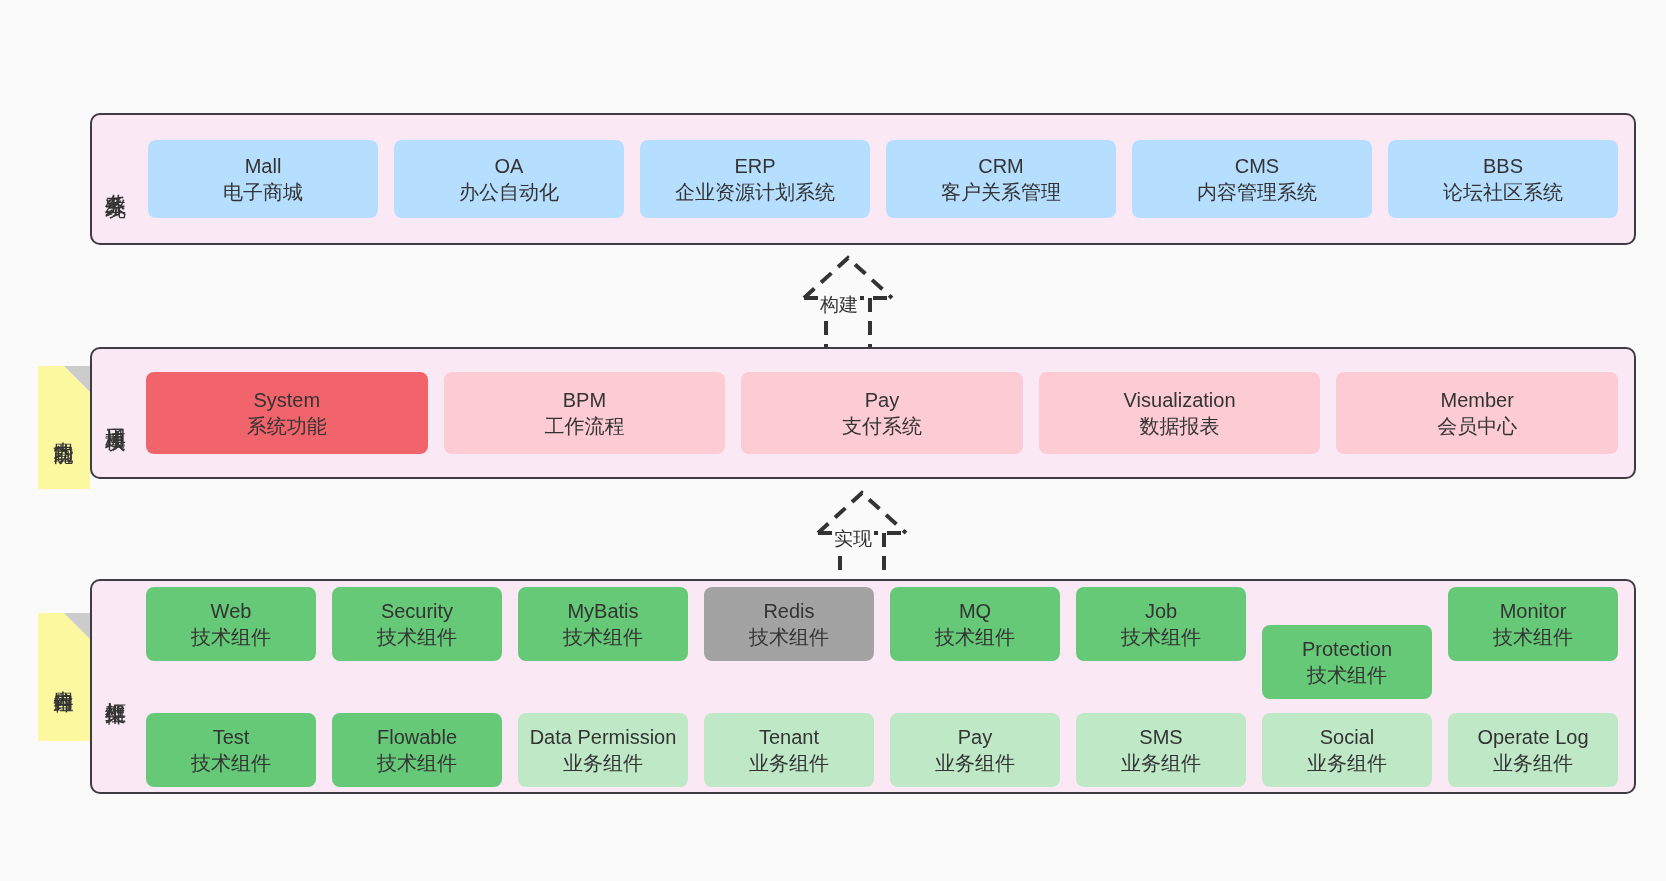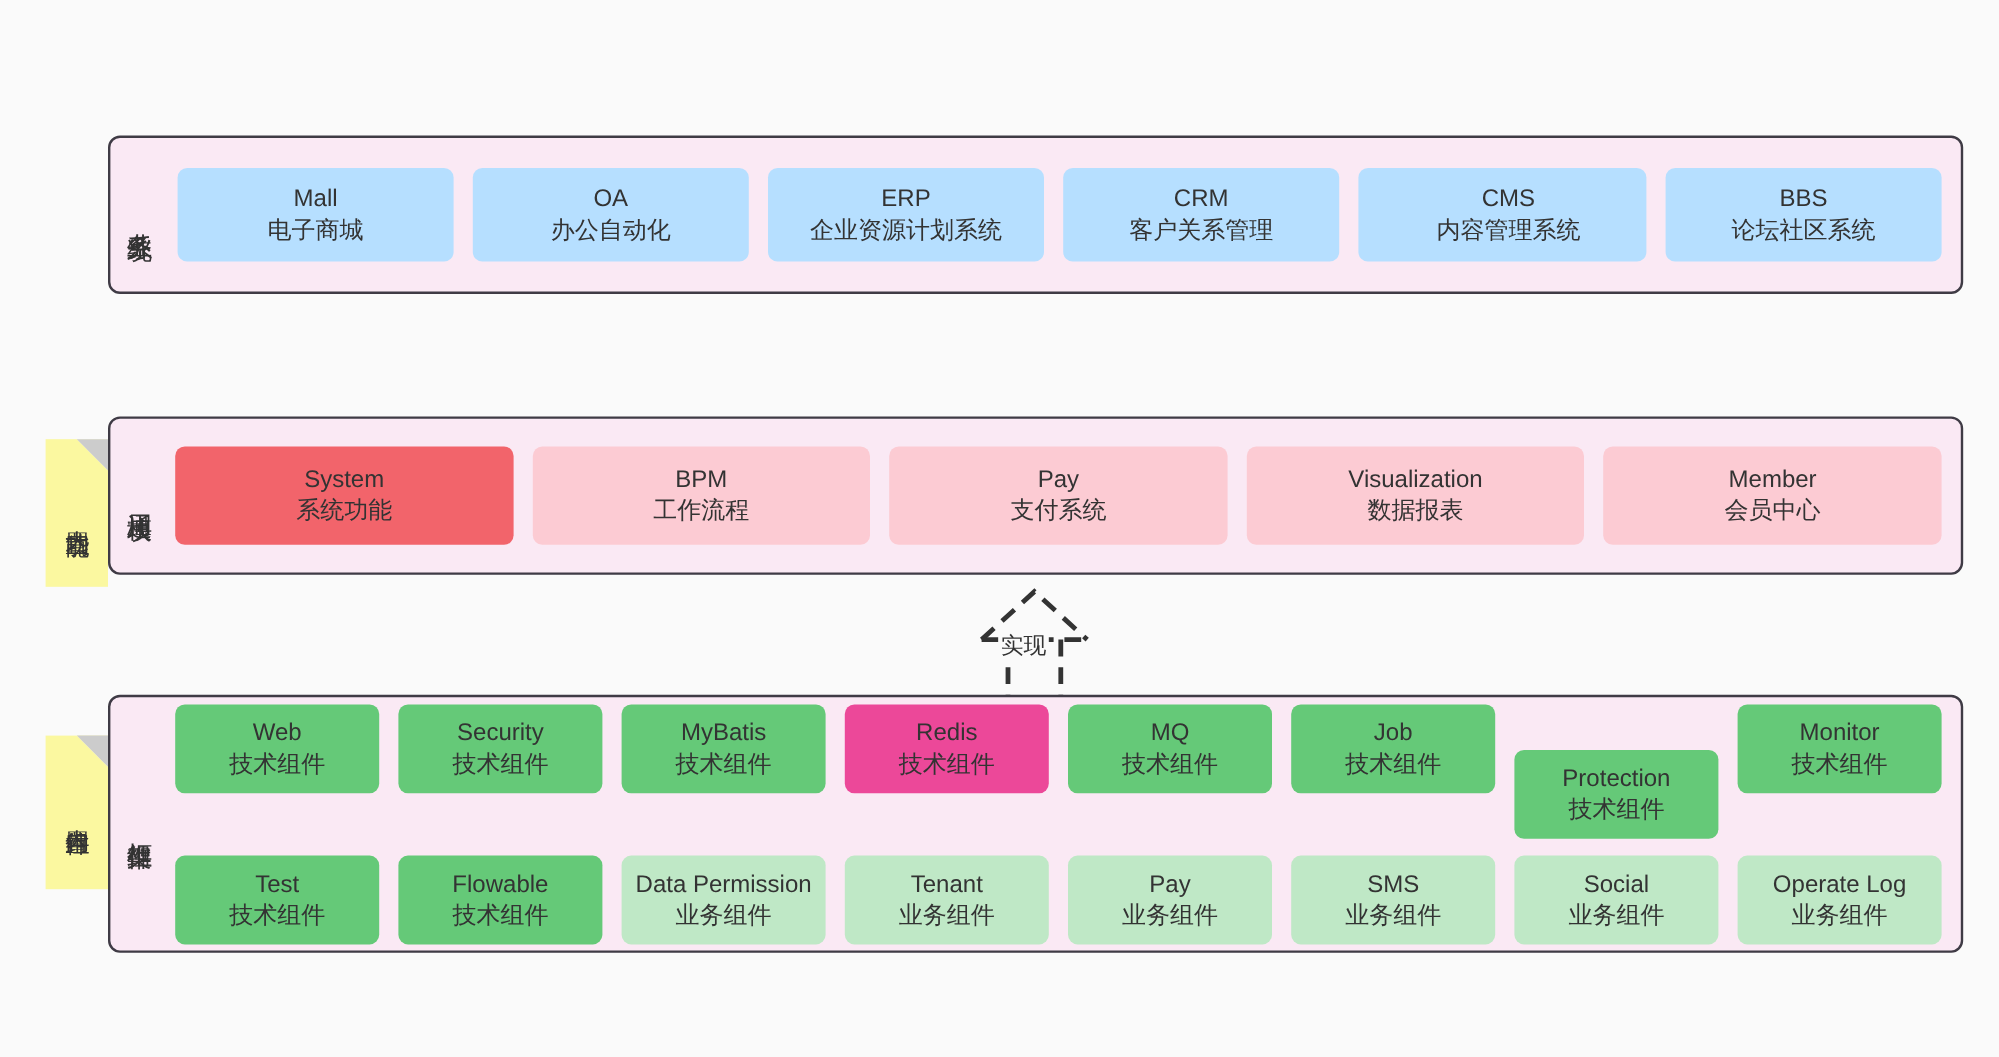--- a/index.html
+++ b/index.html
@@ -187,20 +187,28 @@
           <span class="cn">内容管理系统</span>
         </div>
         <div class="card" style="background: rgb(182, 223, 255);">
           <span class="en">BBS</span>
           <span class="cn">论坛社区系统</span>
         </div>
       </div>
     </div>
   </div>
 
+  <div class="connector" id="connector-build">
+    <svg width="180" height="100" viewBox="0 0 180 100">
+      <path d="M 46 48 L 90 8 L 134 48" fill="none" stroke="#333333" stroke-width="4" stroke-dasharray="14 9" stroke-linecap="butt"></path>
+      <path d="M 46 48 L 134 48" fill="none" stroke="#333333" stroke-width="4" stroke-dasharray="14 9"></path>
+      <path d="M 68 48 L 68 100 M 112 48 L 112 100" fill="none" stroke="#333333" stroke-width="4" stroke-dasharray="14 9"></path>
+    </svg>
+    <span class="connector-label">构建</span>
+  </div>
 
   <div class="note" id="note-functions">
     <span>内置功能</span>
   </div>
 
   <div class="layer" id="layer-modules">
     <div class="layer-title">通用模块</div>
     <div class="layer-body">
       <div class="row">
         <div class="card" style="background: rgb(242, 100, 107);">
@@ -250,21 +258,21 @@
           <span class="cn">技术组件</span>
         </div>
         <div class="card" style="background: rgb(101, 201, 120);">
           <span class="en">Security</span>
           <span class="cn">技术组件</span>
         </div>
         <div class="card" style="background: rgb(101, 201, 120);">
           <span class="en">MyBatis</span>
           <span class="cn">技术组件</span>
         </div>
-        <div class="card" style="background: #ec4899;">
+        <div class="card" style="background: #a3a3a3;">
           <span class="en">Redis</span>
           <span class="cn">技术组件</span>
         </div>
         <div class="card" style="background: rgb(101, 201, 120);">
           <span class="en">MQ</span>
           <span class="cn">技术组件</span>
         </div>
         <div class="card" style="background: rgb(101, 201, 120);">
           <span class="en">Job</span>
           <span class="cn">技术组件</span>

